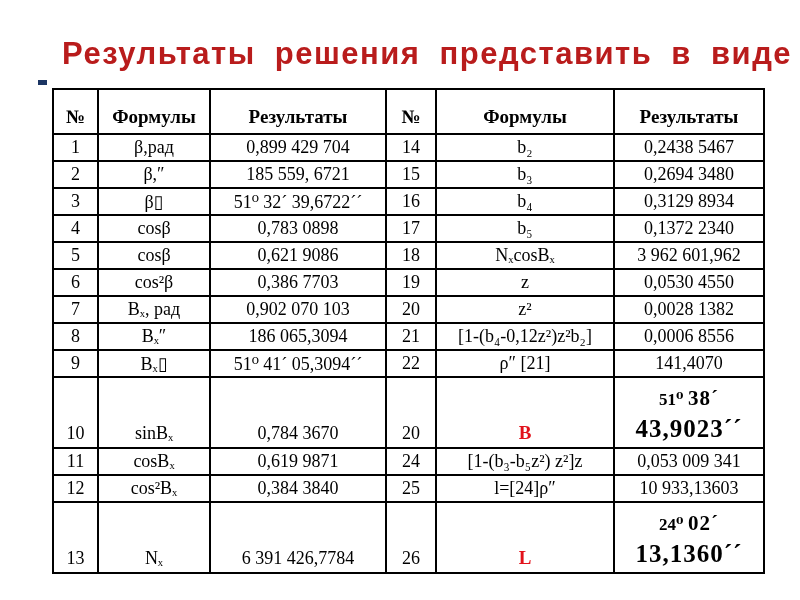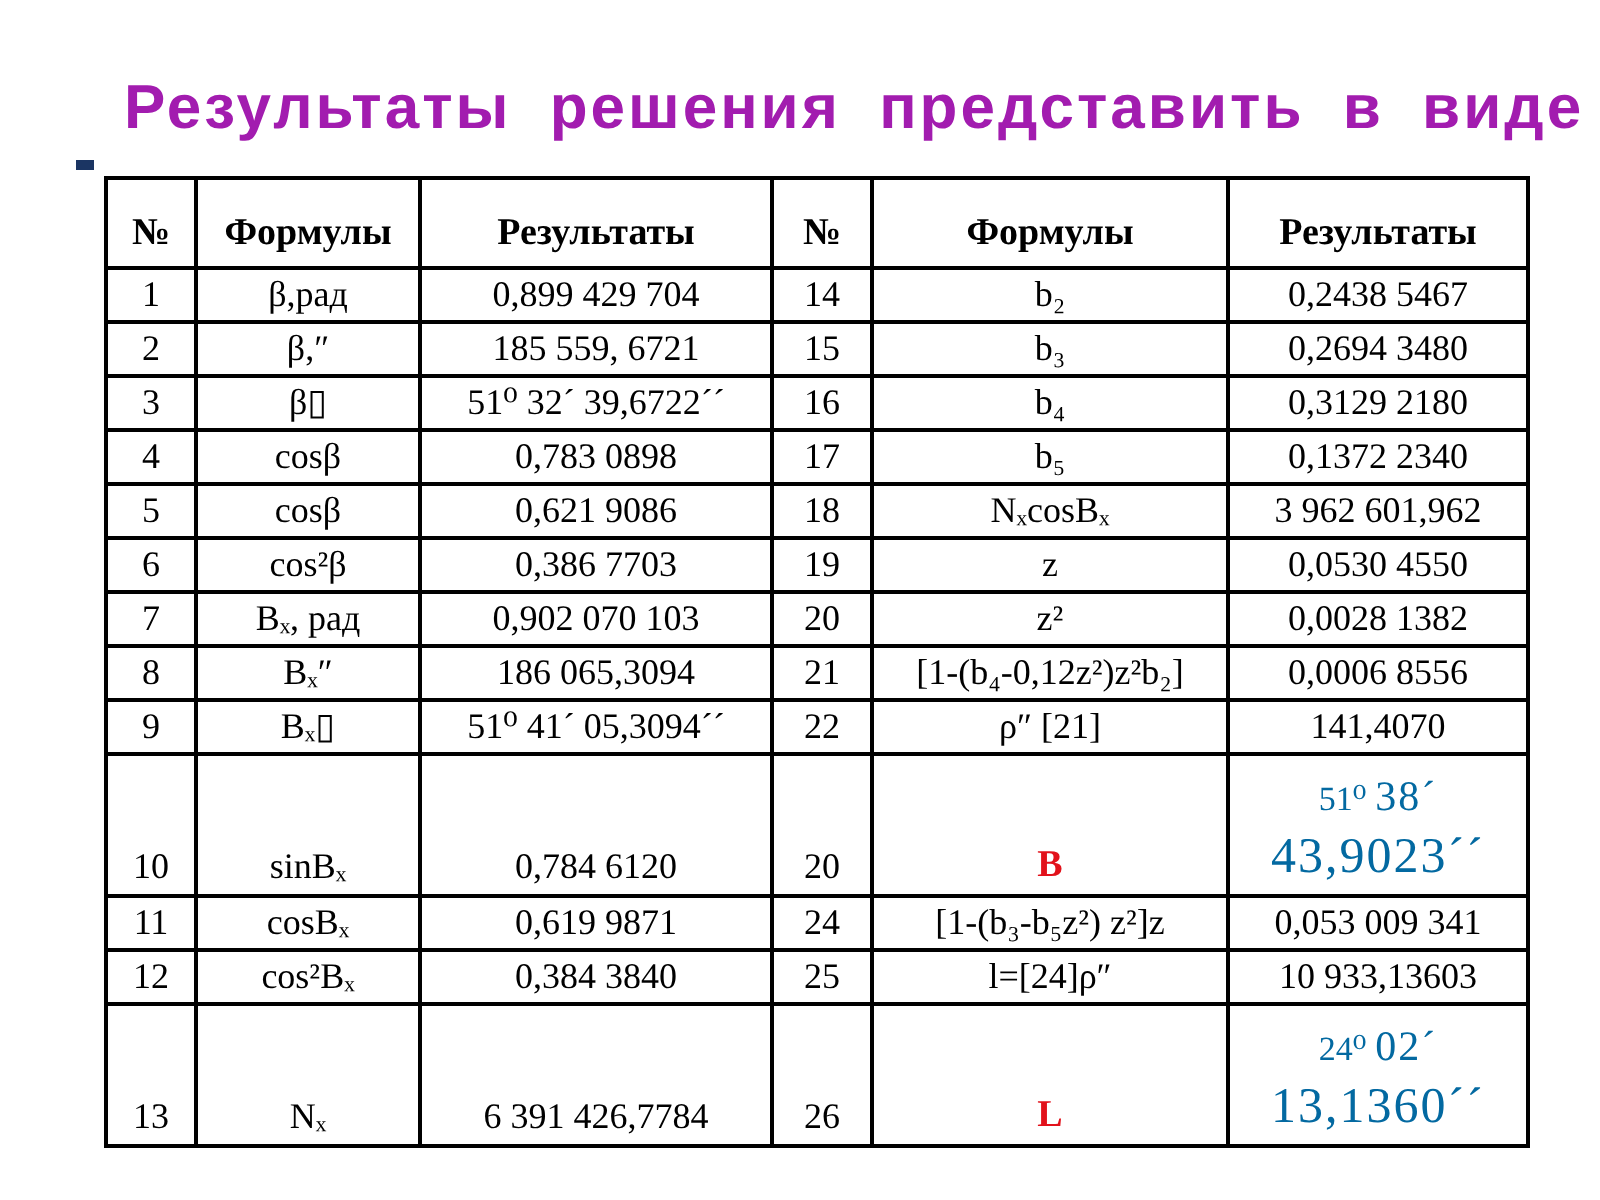--- a/index.html
+++ b/index.html
@@ -4,21 +4,21 @@
 <style>
   html,body{margin:0;padding:0;}
   body{
     width:800px;height:600px;position:relative;overflow:hidden;
     background:#ffffff;
     font-family:"Liberation Serif","DejaVu Serif",serif;
   }
   .slide-title{
     position:absolute;left:62px;top:36px;
     font-family:"Liberation Sans","DejaVu Sans",sans-serif;
-    font-weight:bold;font-size:31px;color:#a21caf;
+    font-weight:bold;font-size:31px;color:#b91c1c;
     letter-spacing:1.5px;word-spacing:9px;white-space:nowrap;
   }
   .bullet-dash{
     position:absolute;left:38px;top:80px;width:9px;height:5px;background:#1b3563;
   }
   table.results{
     position:absolute;left:52px;top:88px;
     border-collapse:collapse;table-layout:fixed;
     font-size:18px;color:#000;
   }
@@ -27,21 +27,21 @@
     padding:0 2px;overflow:hidden;
   }
   .results th{
     height:38px;vertical-align:bottom;padding-bottom:5px;
     font-size:19px;font-weight:bold;
   }
   tr.r td{height:25px;}
   tr.tall td{height:66px;vertical-align:bottom;padding-bottom:3px;}
   td.formula{}
   td.red-formula{color:#e2121b;font-weight:bold;font-size:19px;}
-  td.red-result{color:#0369a1;font-weight:normal;line-height:1.15;margin-left:20px;}
+  td.red-result{color:#000000;font-weight:bold;line-height:1.15;margin-left:20px;}
   .deg-line{margin-bottom:5px;white-space:nowrap;}
   .deg-small{font-size:17px;}
   .deg-large{font-size:21px;letter-spacing:1px;}
   .sec-line{font-size:25px;letter-spacing:1px;white-space:nowrap;}
 </style>
 </head>
 <body>
 
 <div class="slide-title">Результаты решения представить в виде</div>
 <div class="bullet-dash"></div>
@@ -80,21 +80,21 @@
     <td class="num">15</td>
     <td class="formula">b₃</td>
     <td class="result">0,2694 3480</td>
   </tr>
   <tr class="r">
     <td class="num">3</td>
     <td class="formula">β▯</td>
     <td class="result">51⁰ 32´ 39,6722´´</td>
     <td class="num">16</td>
     <td class="formula">b₄</td>
-    <td class="result">0,3129 2180</td>
+    <td class="result">0,3129 8934</td>
   </tr>
   <tr class="r">
     <td class="num">4</td>
     <td class="formula">cosβ</td>
     <td class="result">0,783 0898</td>
     <td class="num">17</td>
     <td class="formula">b₅</td>
     <td class="result">0,1372 2340</td>
   </tr>
   <tr class="r">
@@ -134,21 +134,21 @@
     <td class="formula">Bₓ▯</td>
     <td class="result">51⁰ 41´ 05,3094´´</td>
     <td class="num">22</td>
     <td class="formula">ρ″ [21]</td>
     <td class="result">141,4070</td>
   </tr>
 
   <tr class="r tall">
     <td class="num">10</td>
     <td class="formula">sinBₓ</td>
-    <td class="result">0,784 6120</td>
+    <td class="result">0,784 3670</td>
     <td class="num">20</td>
     <td class="formula red-formula">B</td>
     <td class="result red-result">
       <div class="deg-line"><span class="deg-small">51⁰</span> <span class="deg-large">38´</span></div>
       <div class="sec-line">43,9023´´</div>
     </td>
   </tr>
 
   <tr class="r">
     <td class="num">11</td>

